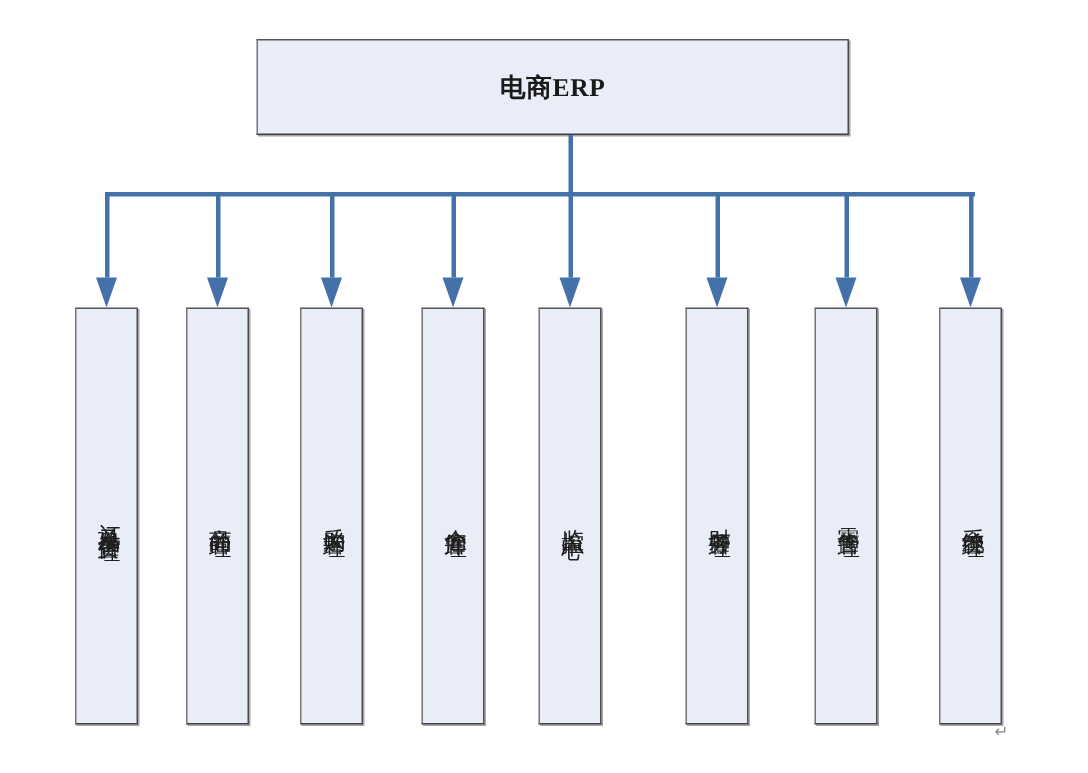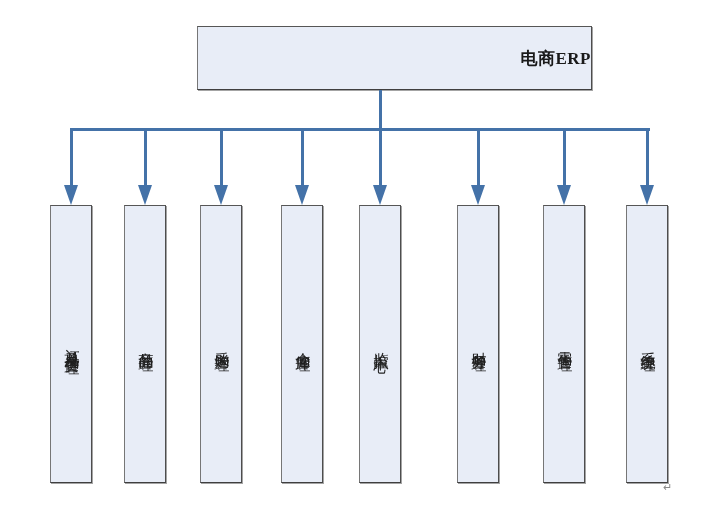--- a/index.html
+++ b/index.html
@@ -84,21 +84,21 @@
     color: #8a8a8a;
     font-family: "Liberation Sans", sans-serif;
     user-select: none;
   }
 </style>
 </head>
 <body>
 
 <div id="canvas" style="background: rgb(255, 255, 255);">
 
-  <div class="node root-node" id="root-node" style="left: 197px; top: 26px; width: 395px; height: 64px; background: rgb(232, 237, 247); justify-content: flex-end;">
+  <div class="node root-node" id="root-node" style="left: 171px; top: 26px; width: 395px; height: 64px; background: rgb(232, 237, 247);">
     <span class="root-label">电商ERP</span>
   </div>
 
   <div class="conn conn-v" id="root-stem" style="left: 379px; top: 90px; height: 41px; background: rgb(68, 114, 168);"></div>
 
   <div class="conn conn-h" id="trunk" style="left: 70px; top: 128px; width: 580px; background: rgb(68, 114, 168);"></div>
 
   <div id="branch-layer">
       <div class="conn conn-v" style="left: 70px; top: 128px; height: 57px; background: rgb(68, 114, 168);"></div>
       <div class="arrow-head" style="left: 64px; top: 185px; border-top-color: rgb(68, 114, 168);"></div>

